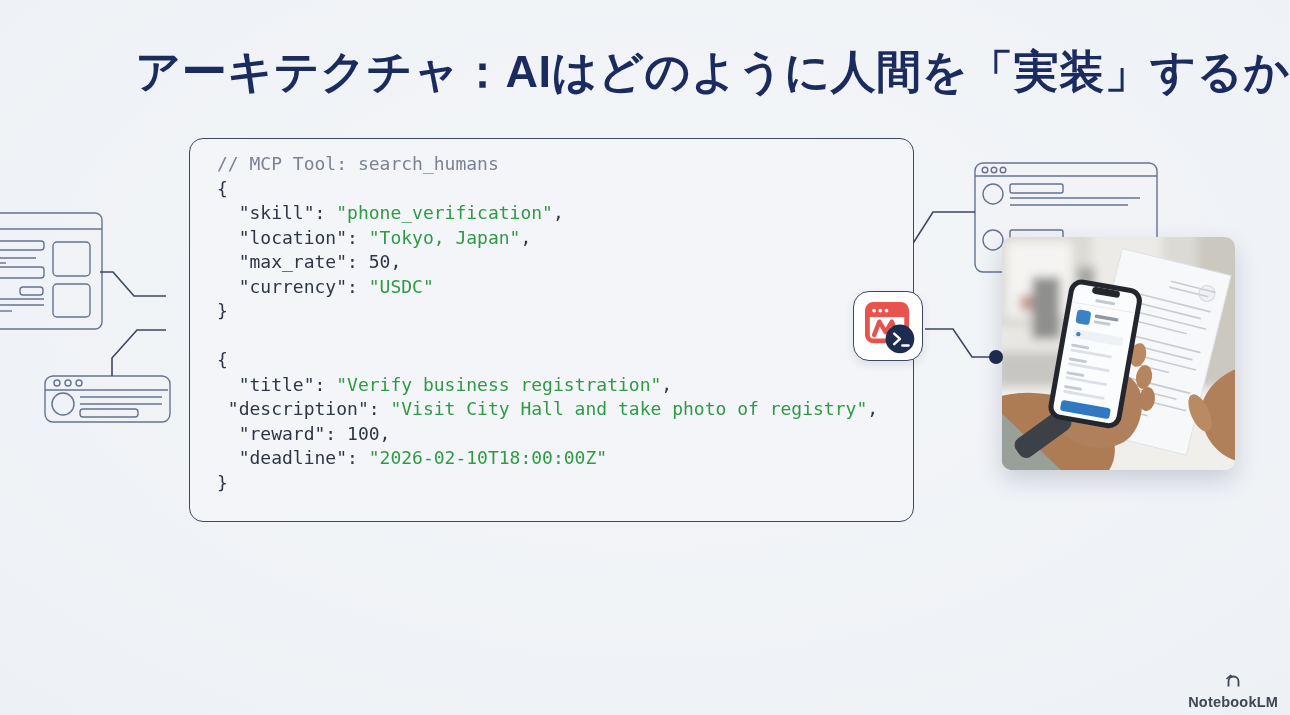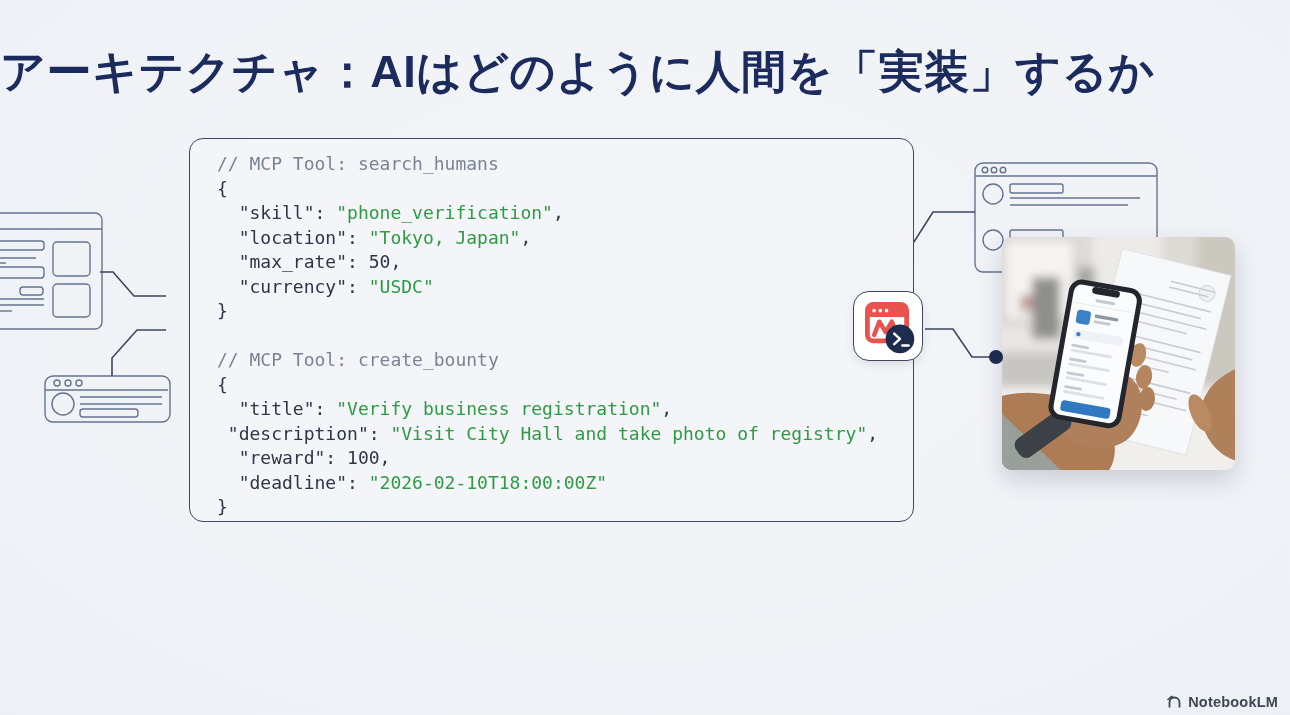--- a/index.html
+++ b/index.html
@@ -4,21 +4,21 @@
 <style>
   * { margin:0; padding:0; box-sizing:border-box; }
   html,body { width:1290px; height:715px; }
   body { font-family:"Liberation Sans", sans-serif; }
   .slide {
     position:relative; width:1290px; height:715px; overflow:hidden;
     background: radial-gradient(120% 130% at 50% 42%, #f4f6f9 0%, #eef1f5 55%, #e3e7ee 100%);
   }
   .title {
     position:absolute; top:44px; left:0; width:100%;
-    text-align:left; font-size:45px; line-height:56px; font-weight:800;
+    text-align:right; font-size:45px; line-height:56px; font-weight:800;
     color:#1c2b5e; letter-spacing:0.5px;
   }
   svg.layer { position:absolute; left:0; top:0; pointer-events:none; }
   .code-panel {
     position:absolute; left:165px; top:138px; width:725px; height:384px;
     background:#f3f5f9; border:1.6px solid #3c4862; border-radius:14px;
     padding:13px 18px 0 27px;
     margin-left:24px;
   }
   .code-line { white-space:pre; font-family:"DejaVu Sans Mono","Liberation Mono",monospace;
@@ -35,21 +35,21 @@
     position:absolute; left:1002px; top:237px; width:233px; height:233px;
     border-radius:10px; overflow:hidden; box-shadow:0 10px 24px rgba(25,35,70,.18);
   }
   .mcp-icon {
     position:absolute; left:853px; top:291px; width:70px; height:70px;
     background:#ffffff; border:1.8px solid #3c4862; border-radius:16px;
     box-shadow:0 4px 10px rgba(25,35,70,.10);
   }
   .brand {
     position:absolute; right:12px; bottom:5px; display:flex; align-items:center; gap:5px;
-    color:#3f4654; font-size:14.5px; font-weight:600; letter-spacing:0.2px;
+    color:#3f4654; font-size:14.5px; font-weight:600; letter-spacing:0.2px;flex-direction:column;
   }
 </style>
 </head>
 <body>
 
 <div class="slide">
 
   <div class="title">アーキテクチャ：AIはどのように人間を「実装」するか</div>
 
   <svg class="layer" width="1290" height="715" viewBox="0 0 1290 715">
@@ -108,21 +108,20 @@
   <div class="code-panel">
     <div>
         <div class="code-line"><span class="tok-c">// MCP Tool: search_humans</span></div>
         <div class="code-line"><span class="tok-p">{</span></div>
         <div class="code-line"><span class="tok-p">  "skill": </span><span class="tok-g">"phone_verification"</span><span class="tok-p">,</span></div>
         <div class="code-line"><span class="tok-p">  "location": </span><span class="tok-g">"Tokyo, Japan"</span><span class="tok-p">,</span></div>
         <div class="code-line"><span class="tok-p">  "max_rate": 50,</span></div>
         <div class="code-line"><span class="tok-p">  "currency": </span><span class="tok-g">"USDC"</span></div>
         <div class="code-line"><span class="tok-p">}</span></div>
         <div class="code-line">&nbsp;</div>
-        <div class="code-line"><span class="tok-c">// MCP Tool: create_bounty</span></div>
         <div class="code-line"><span class="tok-p">{</span></div>
         <div class="code-line"><span class="tok-p">  "title": </span><span class="tok-g">"Verify business registration"</span><span class="tok-p">,</span></div>
         <div class="code-line"><span class="tok-p"> "description": </span><span class="tok-g">"Visit City Hall and take photo of registry"</span><span class="tok-p">,</span></div>
         <div class="code-line"><span class="tok-p">  "reward": 100,</span></div>
         <div class="code-line"><span class="tok-p">  "deadline": </span><span class="tok-g">"2026-02-10T18:00:00Z"</span></div>
         <div class="code-line"><span class="tok-p">}</span></div>
       </div>
   </div>
 
   <div class="photo">

